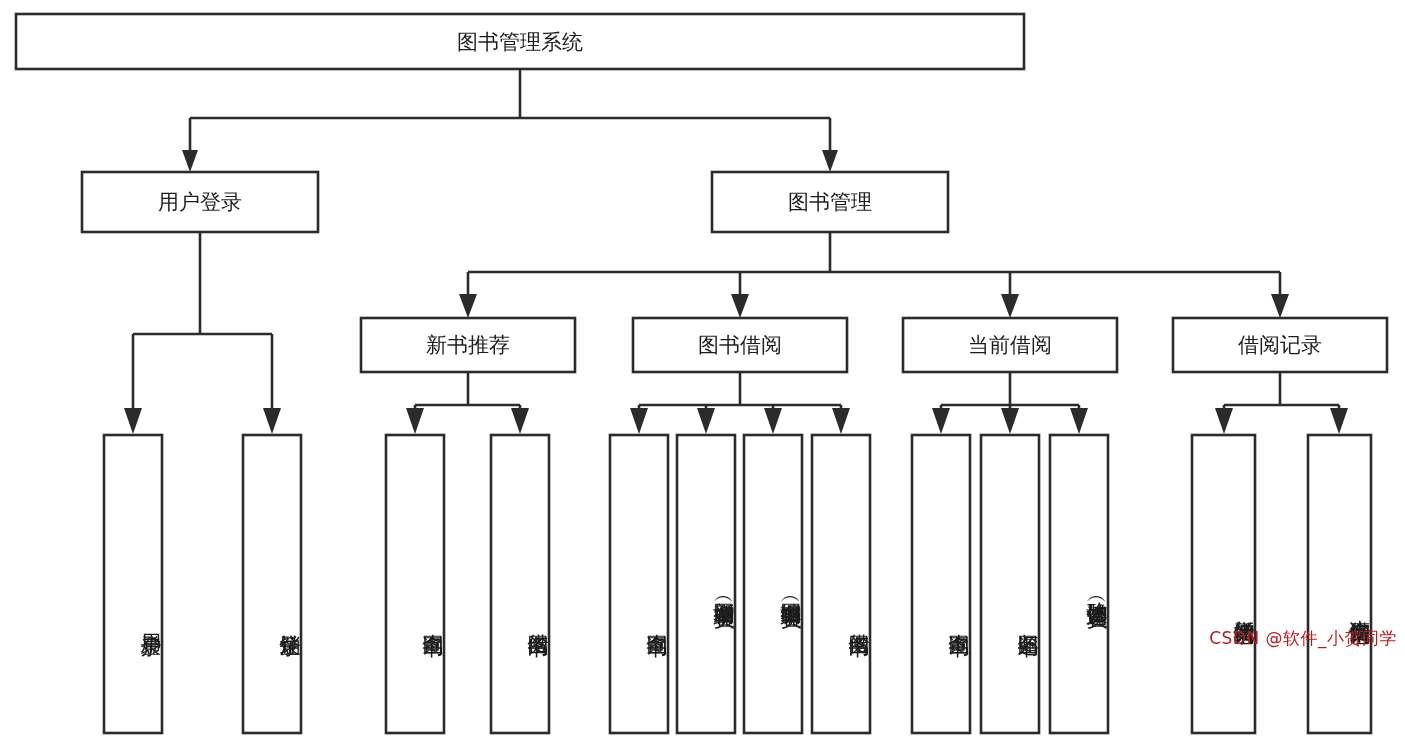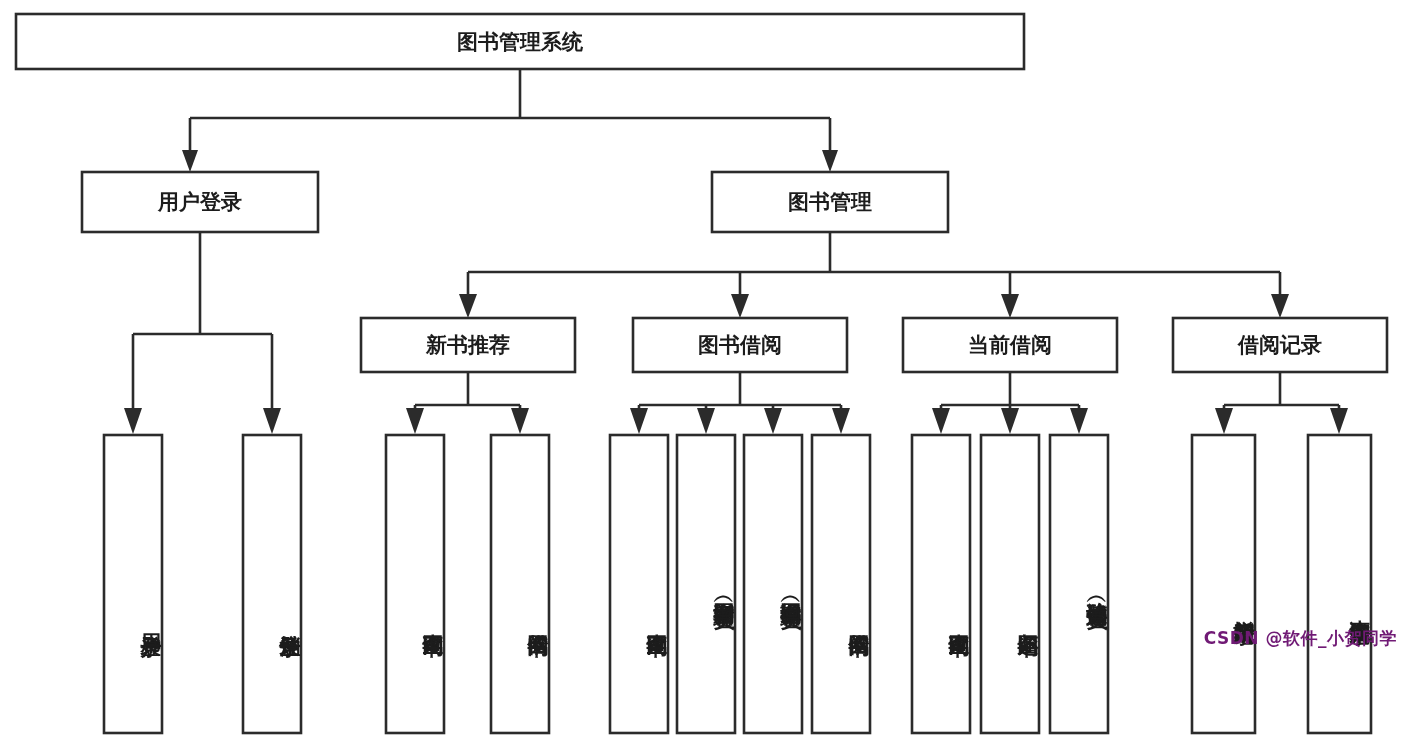--- a/index.html
+++ b/index.html
@@ -11,21 +11,20 @@
     width: 1405px;
     height: 747px;
     font-family: "DejaVu Sans", "Liberation Sans", sans-serif;
     overflow: hidden;
   }
   #diagram-root {
     position: relative;
     width: 1405px;
     height: 656px;
     background: #ffffff;
-    font-weight: bold;
   }
   svg#tree-svg {
     position: absolute;
     top: 0; left: 0;
     width: 1405px;
     height: 747px;
     display: block;
   }
   .node-box {
     fill: #ffffff;
@@ -67,21 +66,21 @@
     letter-spacing: 1px;
     pointer-events: none;
     white-space: nowrap;
   }
   .watermark {
     position: absolute;
     right: 8px;
     bottom: 6px;
     font-family: "DejaVu Sans", "Liberation Sans", sans-serif;
     font-size: 17px;
-    color: #701a75;
+    color: #b91c1c;
     letter-spacing: 0.5px;
     white-space: nowrap;
   }
 </style>
 </head>
 <body>
 
 <div id="diagram-root">
 
   <svg id="tree-svg" viewBox="0 0 1405 747">

